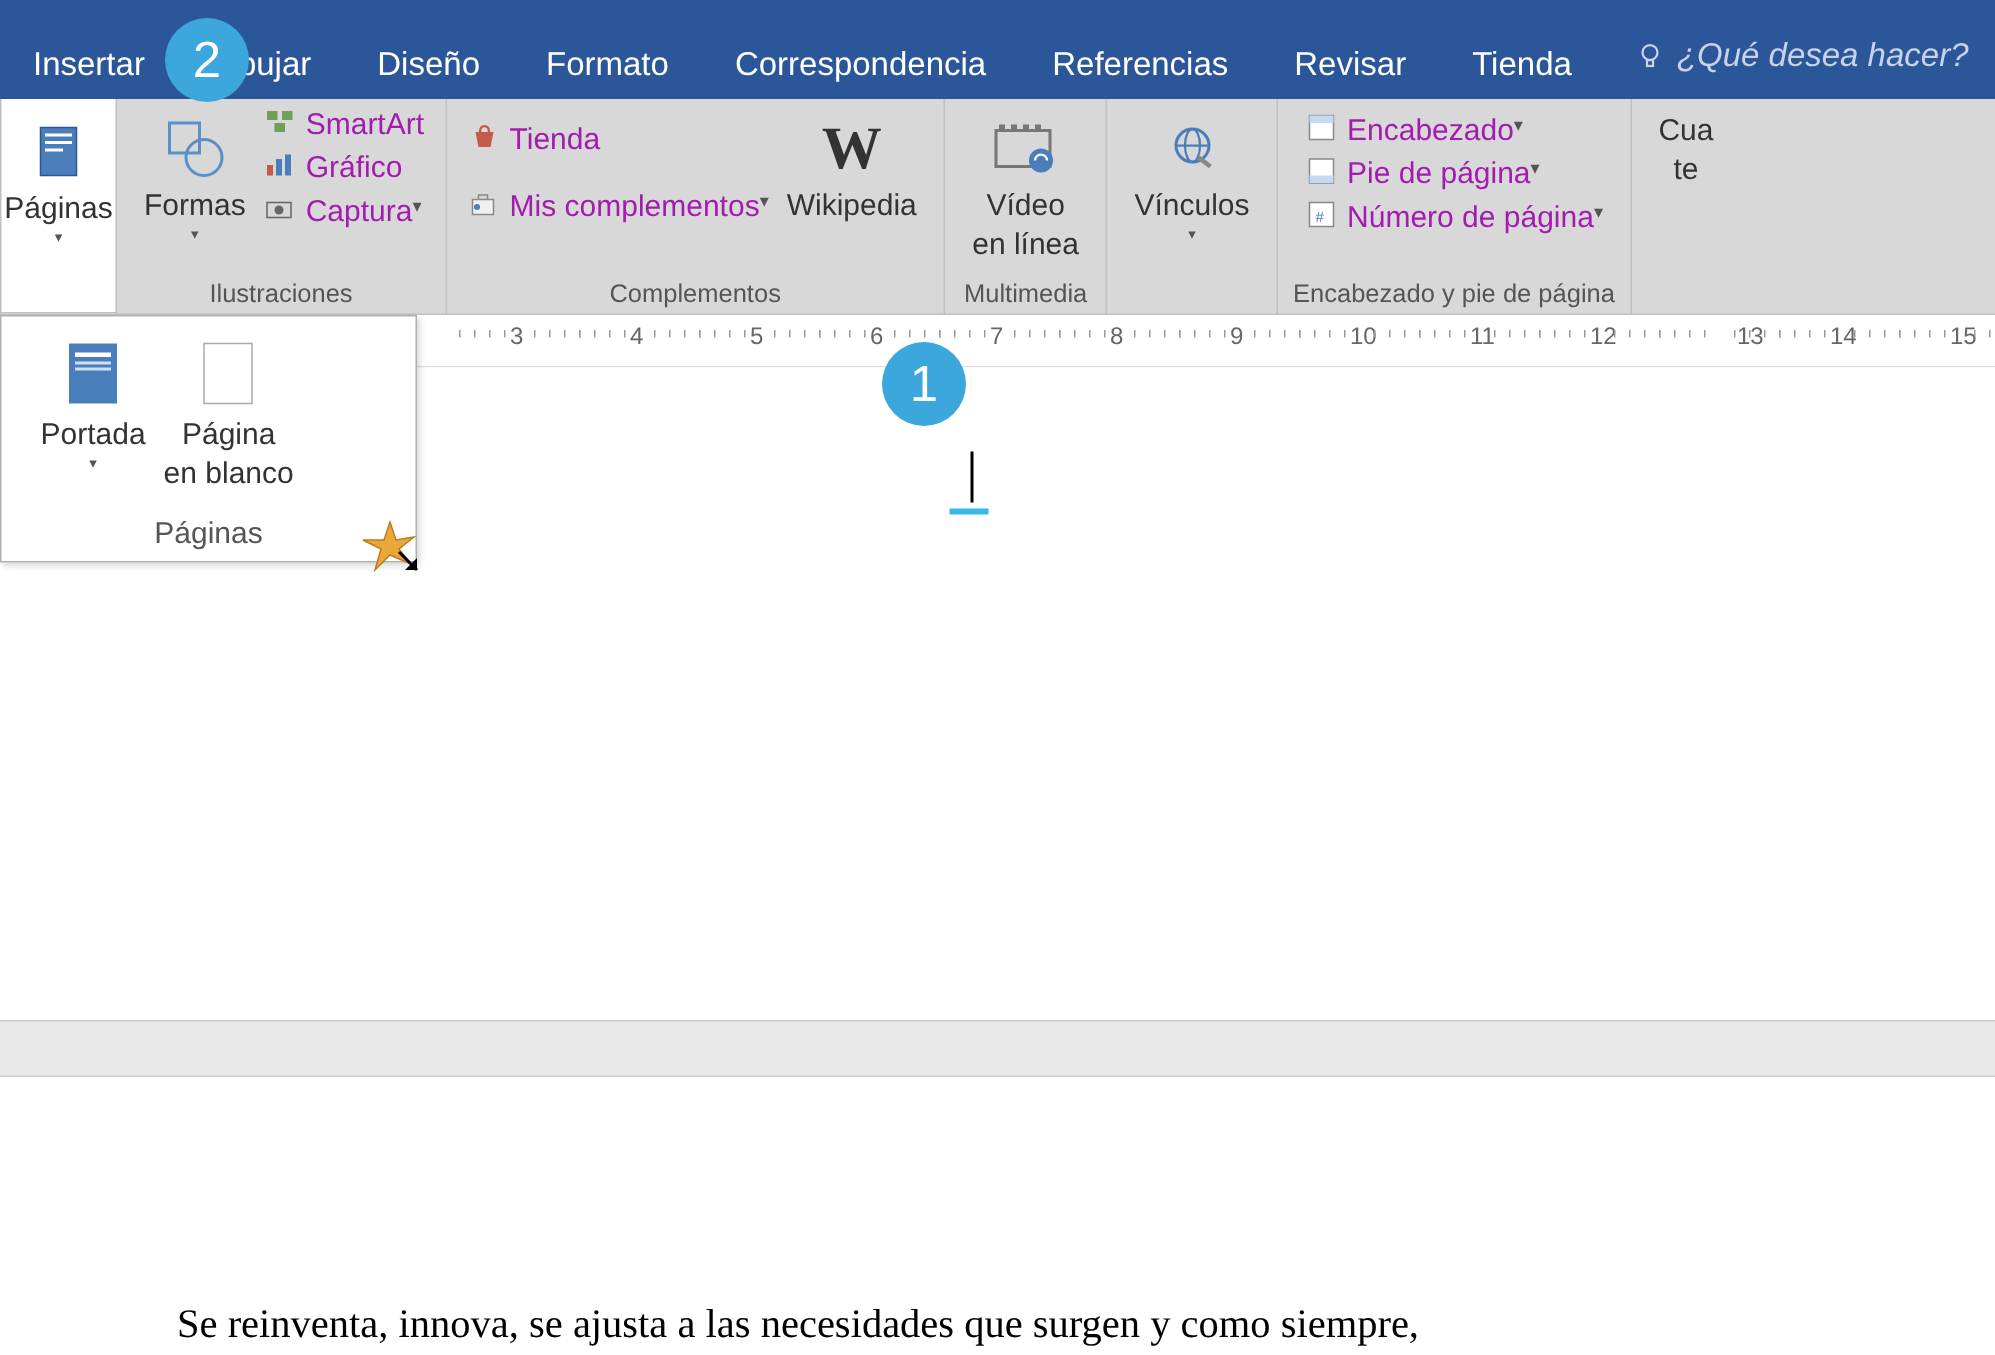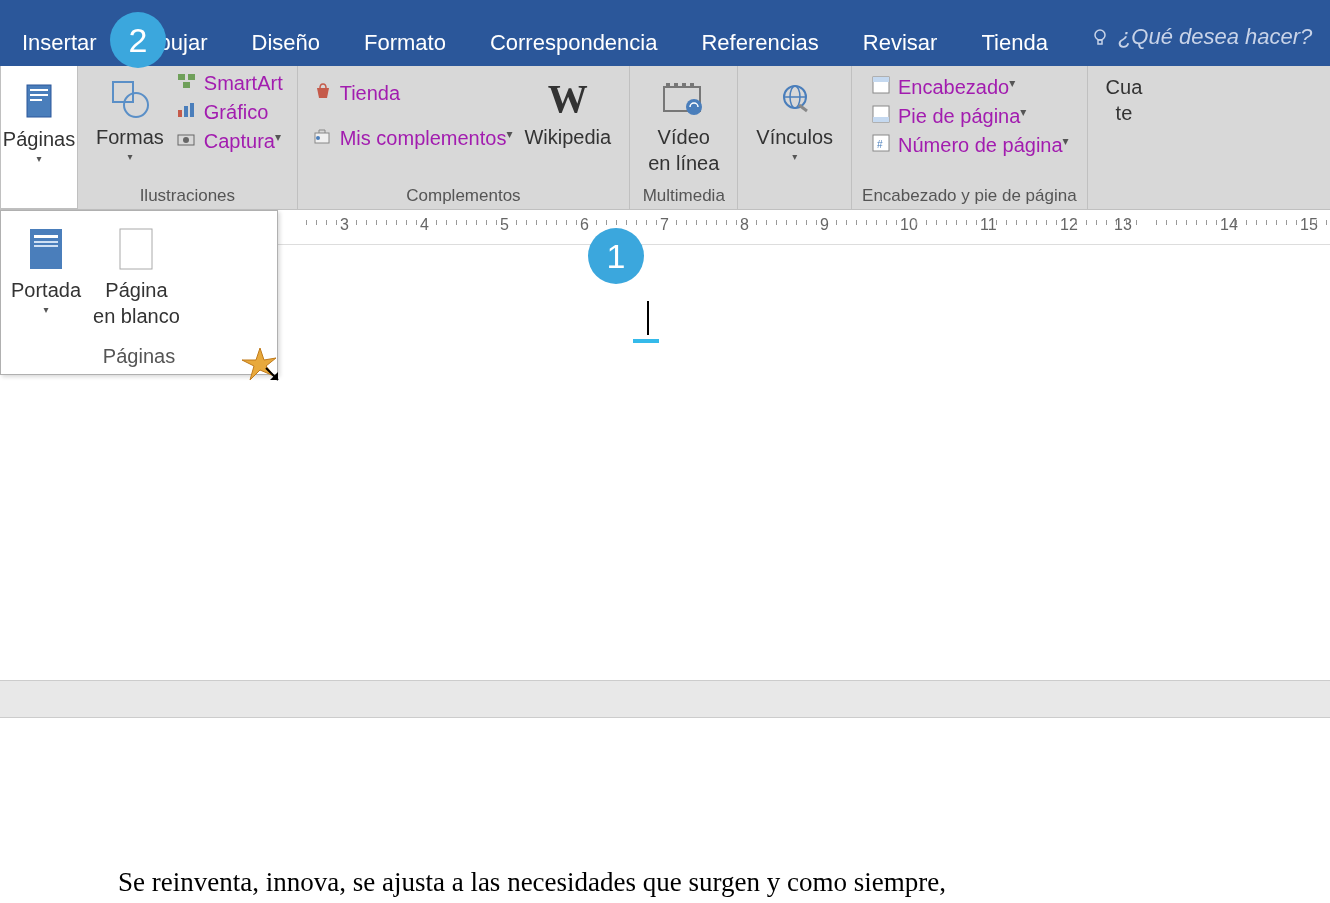--- a/index.html
+++ b/index.html
@@ -117,21 +117,21 @@
     background:#fff;
     border:1px solid #b0b0b0;
     display:flex;
     flex-direction:column;
     box-shadow: 2px 2px 4px rgba(0,0,0,0.15);
     z-index:10;
     width:278px;
   }
   .pages-dropdown-items {
     display:flex;
-    padding:8px 4px 4px 4px;
+    padding:8px 4px 4px 20px;
   }
   .pd-btn {
     display:flex;
     flex-direction:column;
     align-items:center;
     text-align:center;
     font-size:20px;
     color:#333;
     padding:6px 6px;
     cursor:pointer;
@@ -559,21 +559,21 @@
       <div style="position: absolute; top: 10px; left: 778px; width: 1px; height: 5px; background: rgb(153, 153, 153);"></div>
       <div class="ruler-mark" style="left: 782px;">12</div>
       <div style="position: absolute; top: 10px; left: 798px; width: 1px; height: 5px; background: rgb(153, 153, 153);"></div>
       <div style="position: absolute; top: 10px; left: 808px; width: 1px; height: 5px; background: rgb(153, 153, 153);"></div>
       <div style="position: absolute; top: 10px; left: 818px; width: 1px; height: 5px; background: rgb(153, 153, 153);"></div>
       <div style="position: absolute; top: 10px; left: 828px; width: 1px; height: 5px; background: rgb(153, 153, 153);"></div>
       <div style="position: absolute; top: 10px; left: 828px; width: 1px; height: 5px; background: rgb(153, 153, 153);"></div>
       <div style="position: absolute; top: 10px; left: 838px; width: 1px; height: 5px; background: rgb(153, 153, 153);"></div>
       <div style="position: absolute; top: 10px; left: 848px; width: 1px; height: 5px; background: rgb(153, 153, 153);"></div>
       <div style="position: absolute; top: 10px; left: 858px; width: 1px; height: 5px; background: rgb(153, 153, 153);"></div>
-      <div class="ruler-mark" style="left: 836px;">13</div>
+      <div class="ruler-mark" style="left: 880px;">13</div>
       <div style="position: absolute; top: 10px; left: 878px; width: 1px; height: 5px; background: rgb(153, 153, 153);"></div>
       <div style="position: absolute; top: 10px; left: 888px; width: 1px; height: 5px; background: rgb(153, 153, 153);"></div>
       <div style="position: absolute; top: 10px; left: 898px; width: 1px; height: 5px; background: rgb(153, 153, 153);"></div>
       <div style="position: absolute; top: 10px; left: 908px; width: 1px; height: 5px; background: rgb(153, 153, 153);"></div>
       <div style="position: absolute; top: 10px; left: 908px; width: 1px; height: 5px; background: rgb(153, 153, 153);"></div>
       <div style="position: absolute; top: 10px; left: 918px; width: 1px; height: 5px; background: rgb(153, 153, 153);"></div>
       <div style="position: absolute; top: 10px; left: 928px; width: 1px; height: 5px; background: rgb(153, 153, 153);"></div>
       <div style="position: absolute; top: 10px; left: 938px; width: 1px; height: 5px; background: rgb(153, 153, 153);"></div>
       <div class="ruler-mark" style="left: 942px;">14</div>
       <div style="position: absolute; top: 10px; left: 958px; width: 1px; height: 5px; background: rgb(153, 153, 153);"></div>

